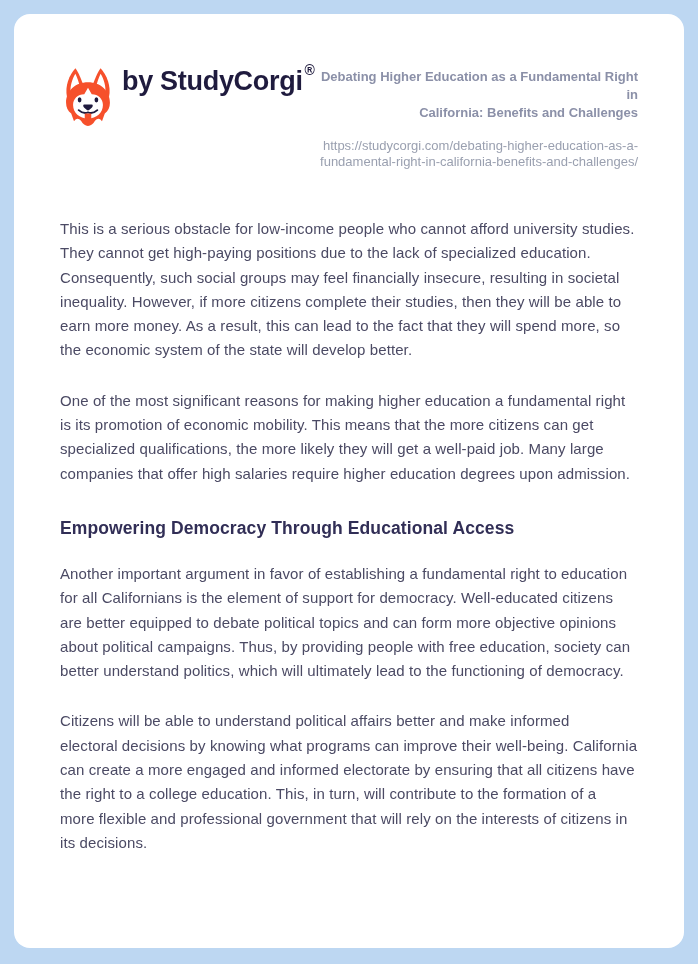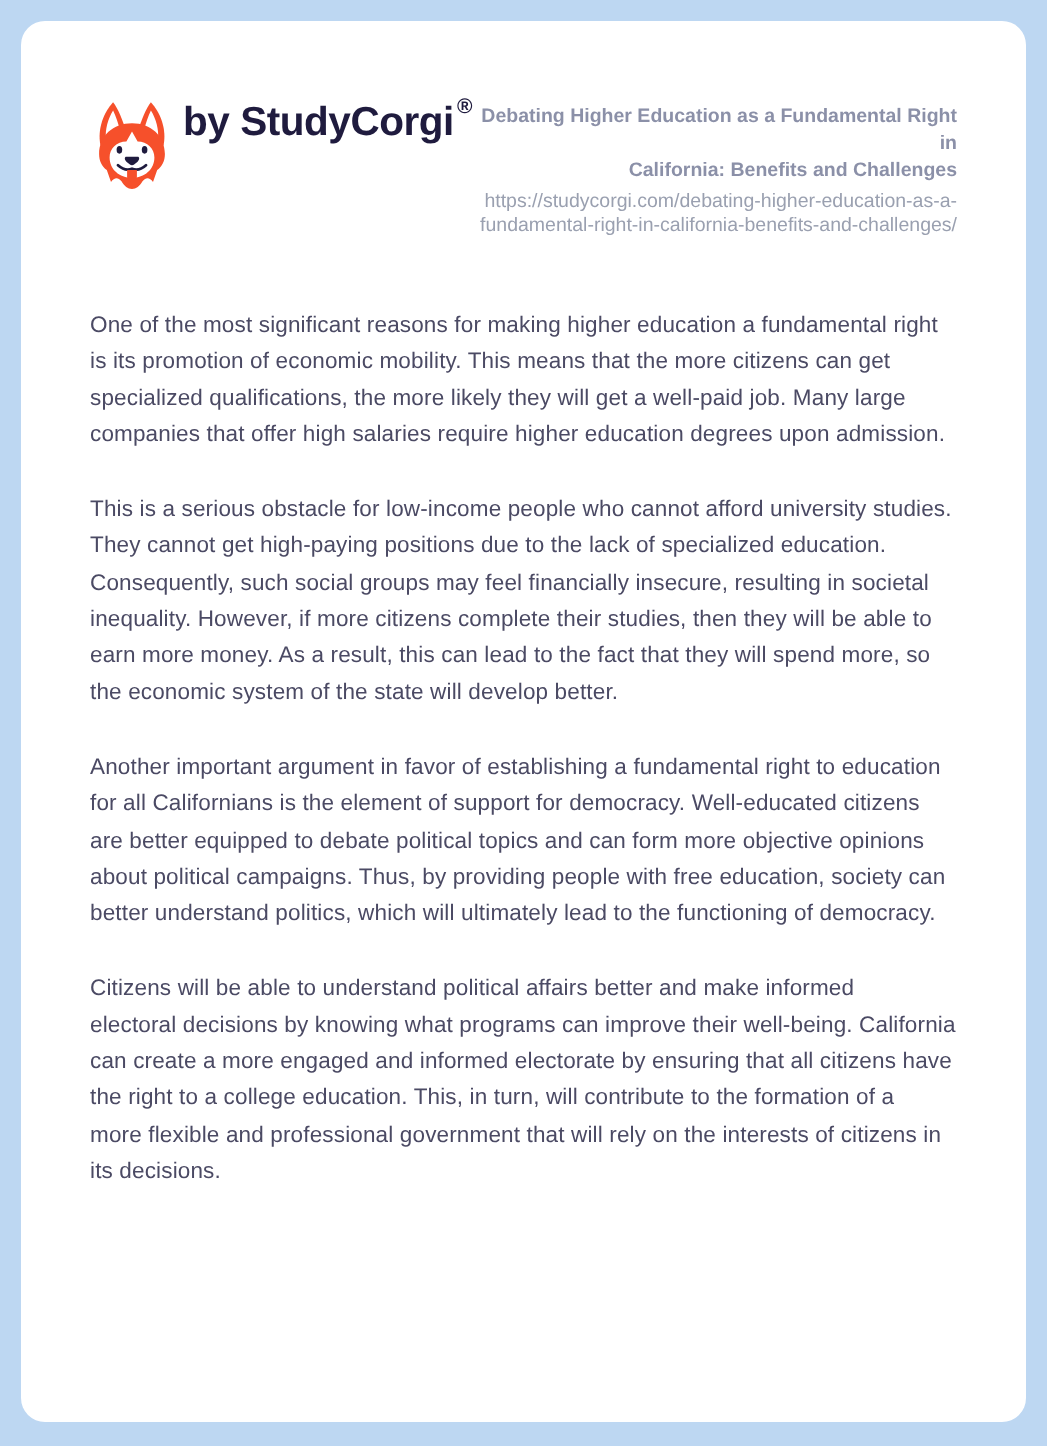--- a/index.html
+++ b/index.html
@@ -53,21 +53,21 @@
     padding-top: 2px;
   }
   .doc-title {
     font-size: 13px;
     font-weight: bold;
     color: #8b90a8;
     line-height: 18px;
     white-space: pre-line;
   }
   .doc-url {
-    margin-top: 4px;
+    margin-top: 16px;
     font-size: 13px;
     color: #9aa0b0;
     line-height: 15.5px;
     white-space: pre-line;
     text-decoration: none;
     display: block;
   }
   
   .article { margin-top: 48px; }
   .para {
@@ -125,32 +125,33 @@
       <a class="doc-url" href="#">https://studycorgi.com/debating-higher-education-as-a-
 fundamental-right-in-california-benefits-and-challenges/</a>
     </div>
 
   </div>
 
   <div class="article">
 
 
 
-    <p class="para">One of the most significant reasons for making higher education a fundamental right
-is its promotion of economic mobility. This means that the more citizens can get
-specialized qualifications, the more likely they will get a well-paid job. Many large
-companies that offer high salaries require higher education degrees upon admission.</p>
-
     <p class="para">This is a serious obstacle for low-income people who cannot afford university studies.
 They cannot get high-paying positions due to the lack of specialized education.
 Consequently, such social groups may feel financially insecure, resulting in societal
 inequality. However, if more citizens complete their studies, then they will be able to
 earn more money. As a result, this can lead to the fact that they will spend more, so
 the economic system of the state will develop better.</p>
 
+    <p class="para">One of the most significant reasons for making higher education a fundamental right
+is its promotion of economic mobility. This means that the more citizens can get
+specialized qualifications, the more likely they will get a well-paid job. Many large
+companies that offer high salaries require higher education degrees upon admission.</p>
+
+    <h2 class="section-heading">Empowering Democracy Through Educational Access</h2>
 
     <p class="para">Another important argument in favor of establishing a fundamental right to education
 for all Californians is the element of support for democracy. Well-educated citizens
 are better equipped to debate political topics and can form more objective opinions
 about political campaigns. Thus, by providing people with free education, society can
 better understand politics, which will ultimately lead to the functioning of democracy.</p>
 
     <p class="para">Citizens will be able to understand political affairs better and make informed
 electoral decisions by knowing what programs can improve their well-being. California
 can create a more engaged and informed electorate by ensuring that all citizens have

